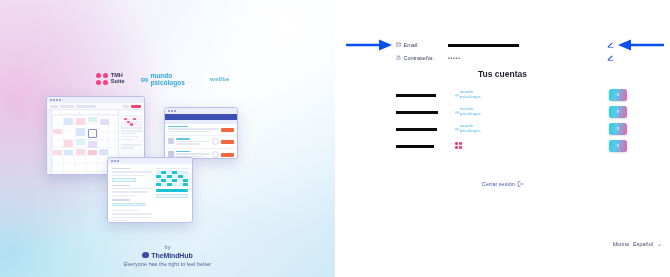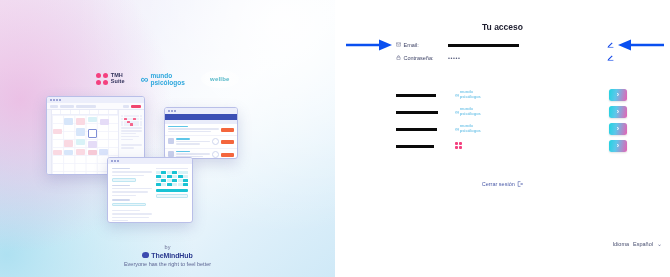--- a/index.html
+++ b/index.html
@@ -377,21 +377,20 @@
       <div class="brand">
         <span class="bl"></span>
         <span class="bt">TheMindHub</span>
       </div>
       <div class="tag">Everyone has the right to feel better</div>
     </div>
   </div>
 
   <div class="right-panel">
 
-    <div class="sec-title" id="tu-acceso-title">Tu acceso</div>
 
     <div class="access-rows">
       <div class="access-row">
         <span class="ar-label">
           <svg width="5" height="5" viewBox="0 0 12 12">
             <rect x="0.7" y="2" width="10.6" height="8" rx="1" fill="none" stroke="#4f5478" stroke-width="1.1"></rect>
             <path d="M1 2.6 L6 6.6 L11 2.6" fill="none" stroke="#4f5478" stroke-width="1.1"></path>
           </svg>
           <span class="lbl">Email:</span>
         </span>
@@ -419,20 +418,21 @@
         </svg>
       </div>
       <div class="edit-cell">
         <svg width="7" height="7" viewBox="0 0 14 14">
           <path d="M2 10.4 L9.6 2.8 L11.2 4.4 L3.6 12 L1.8 12.2 Z" fill="#1348e8"></path>
           <path d="M1.2 12.8 H12.8" stroke="#1348e8" stroke-width="1.3"></path>
         </svg>
       </div>
     </div>
 
+    <div class="sec-title" id="tus-cuentas-title">Tus cuentas</div>
 
     <div class="accounts">
       <div class="acct-row">
         <span class="acct-name">
           <span class="redacted" style="width:40px"></span>
         </span>
         <span class="acct-logo">
           <span class="mini-mp">
               <span class="mk">∞</span>
             <span class="tx">mundo<br>psicólogos</span>

